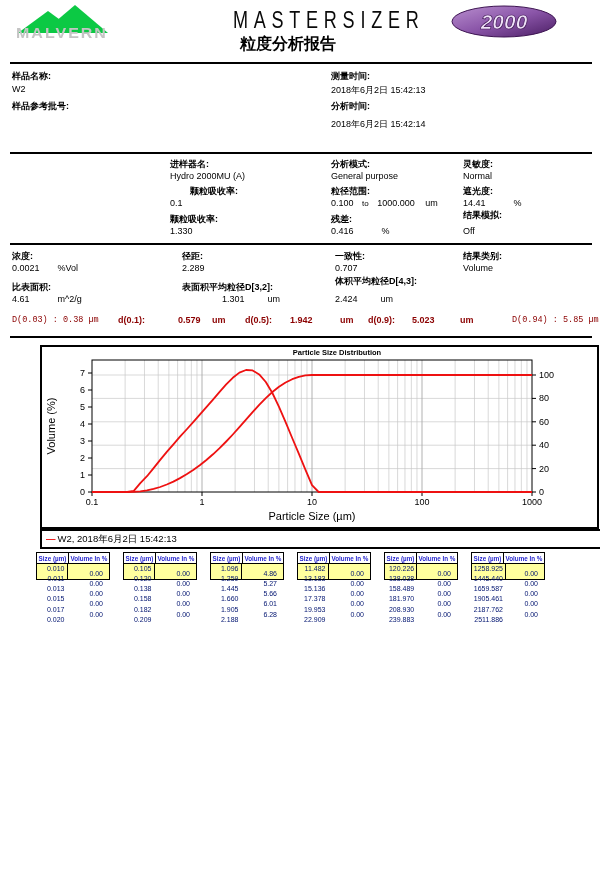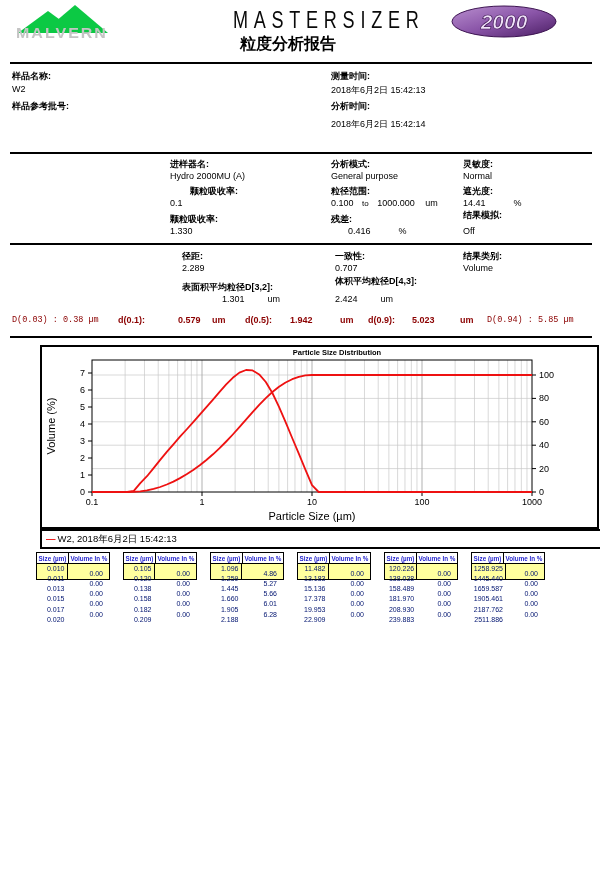--- a/index.html
+++ b/index.html
@@ -101,39 +101,51 @@
     <div class="row lbl" style="top:0;">分析模式:</div>
     <div class="row val" style="top:13px;">General purpose</div>
     <div class="row lbl" style="top:27px;">粒径范围:</div>
     <div class="row val" style="top:40px;text-align:center;">
       <span>0.100</span>
       <span style="margin:0 6px;font-size:8px;">to</span>
       <span>1000.000</span>
       <span style="margin-left:8px;">um</span>
     </div>
     <div class="row lbl" style="top:55px;">残差:</div>
-    <div class="row val" style="top:68px;margin-left:17px;">
+    <div class="row val" style="top:68px;">
       <span style="display:inline-block;width:48px;">0.416</span>
       <span>%</span>
     </div>
   </div>
   <div class="col" style="left:463px;top:158px;width:125px;height:84px;">
     <div class="row lbl" style="top:0;">灵敏度:</div>
     <div class="row val" style="top:13px;">Normal</div>
     <div class="row lbl" style="top:27px;">遮光度:</div>
     <div class="row val" style="top:40px;">
       <span style="display:inline-block;width:48px;">14.41</span>
       <span>%</span>
     </div>
     <div class="row lbl" style="top:51px;text-align:center;">结果模拟:</div>
     <div class="row val" style="top:68px;">Off</div>
   </div>
 
   <div class="rule" style="top:243px;"></div>
 
+  <div class="col" style="left:12px;top:250px;width:160px;height:60px;">
+    <div class="row lbl" style="top:0;">浓度:</div>
+    <div class="row val" style="top:13px;">
+      <span style="display:inline-block;width:43px;">0.0021</span>
+      <span>%Vol</span>
+    </div>
+    <div class="row lbl" style="top:31px;">比表面积:</div>
+    <div class="row val" style="top:44px;">
+      <span style="display:inline-block;width:43px;">4.61</span>
+      <span>m^2/g</span>
+    </div>
+  </div>
   <div class="col" style="left:182px;top:250px;width:150px;height:60px;">
     <div class="row lbl" style="top:0;">径距:</div>
     <div class="row val" style="top:13px;">2.289</div>
     <div class="row lbl" style="top:31px;">表面积平均粒径D[3,2]:</div>
     <div class="row val" style="top:44px;margin-left:40px;">
       <span style="display:inline-block;width:43px;">1.301</span>
       <span>um</span>
     </div>
   </div>
   <div class="col" style="left:335px;top:250px;width:150px;height:60px;">
@@ -154,21 +166,21 @@
     <span class="dtok mono" style="left:12px;">D(0.03) : 0.38 µm</span>
     <span class="dtok b" style="left:118px;">d(0.1):</span>
     <span class="dtok b" style="left:162px;padding-left:16px;">0.579</span>
     <span class="dtok b" style="left:212px;">um</span>
     <span class="dtok b" style="left:245px;">d(0.5):</span>
     <span class="dtok b" style="left:290px;">1.942</span>
     <span class="dtok b" style="left:340px;">um</span>
     <span class="dtok b" style="left:368px;">d(0.9):</span>
     <span class="dtok b" style="left:412px;">5.023</span>
     <span class="dtok b" style="left:460px;">um</span>
-    <span class="dtok mono" style="left:487px;">D(0.94) : 5.85 µm</span>
+    <span class="dtok mono" style="left:512px;">D(0.94) : 5.85 µm</span>
   </div>
 
   <div class="rule" style="top:336px;"></div>
 
   <div class="chartbox">
     <svg id="psd-svg" width="551" height="176" viewBox="0 0 551 176">
         <line x1="50" x2="490" y1="121.6" y2="121.6" stroke="#c9c9c9" stroke-width="0.7"></line>
         <line x1="50" x2="490" y1="98.2" y2="98.2" stroke="#c9c9c9" stroke-width="0.7"></line>
         <line x1="50" x2="490" y1="74.80000000000001" y2="74.80000000000001" stroke="#c9c9c9" stroke-width="0.7"></line>
         <line x1="50" x2="490" y1="51.400000000000006" y2="51.400000000000006" stroke="#c9c9c9" stroke-width="0.7"></line>

